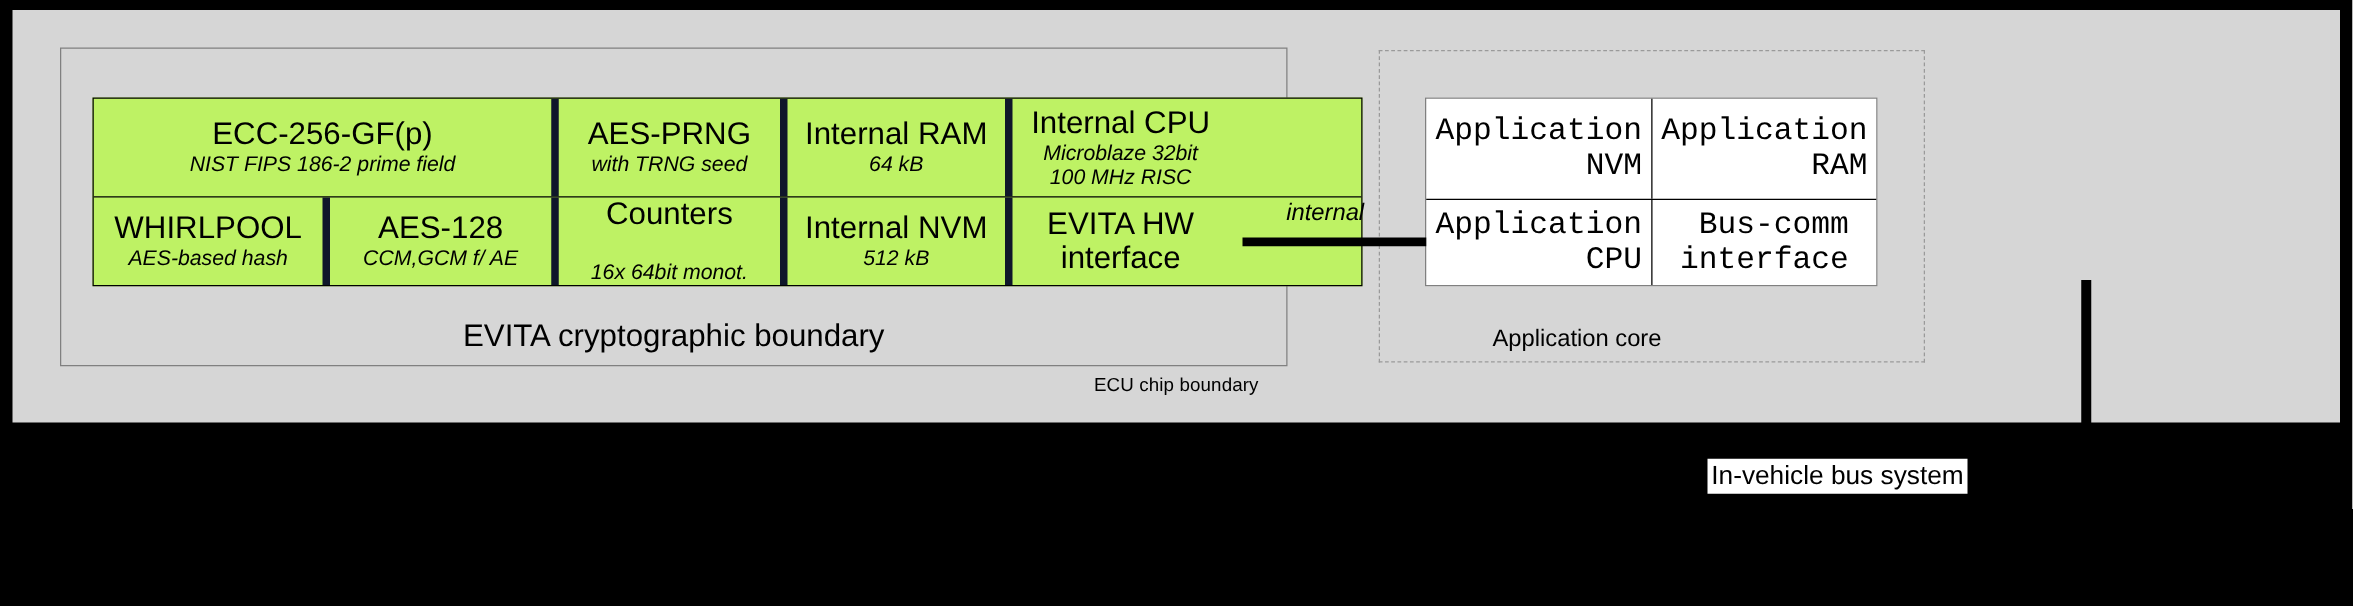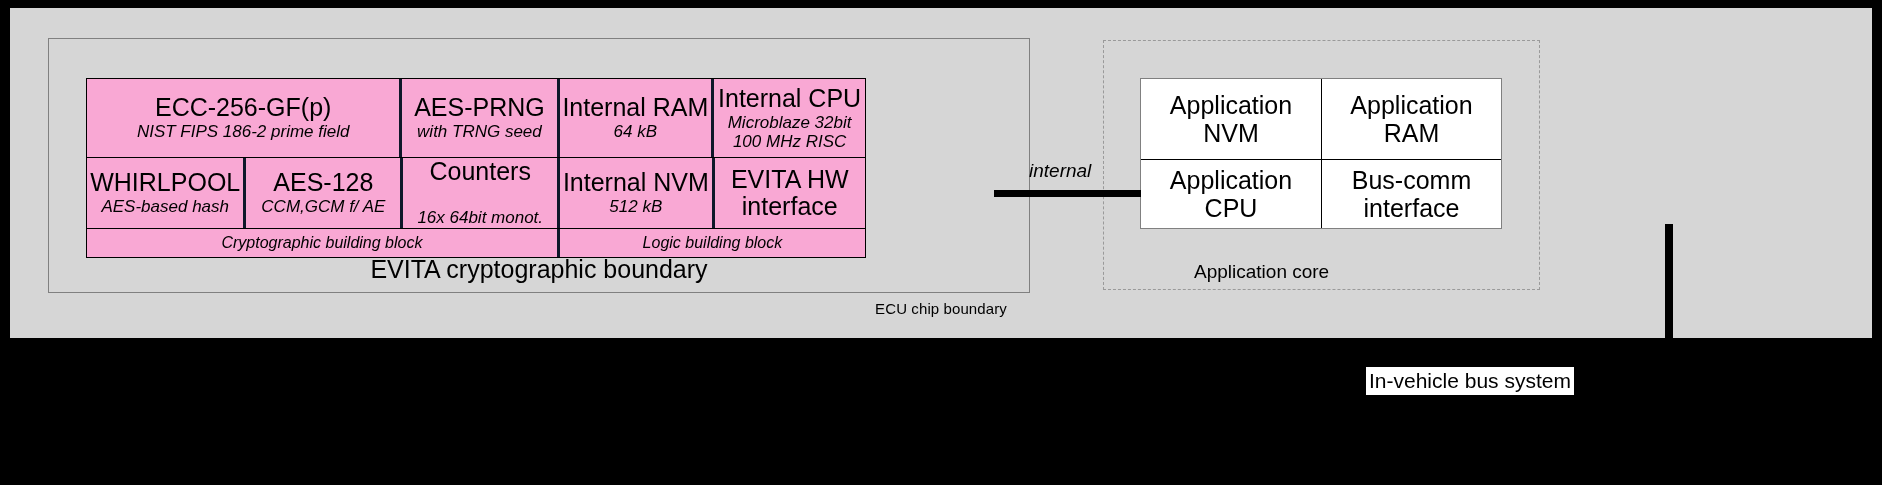--- a/index.html
+++ b/index.html
@@ -72,45 +72,45 @@
   .app-core-label {
     position: absolute;
     left: 1184px;
     top: 253px;
     font-size: 19px;
     white-space: nowrap;
   }
   
   .hsm-table {
     position: absolute;
-    left: 76px;
+    left: 64px;
     top: 70px;
-    width: 780px;
+    width: 1016px;
     border: 1px solid #000;
     box-sizing: border-box;
-    background: #f9a8d4;
+    background: #bef264;
   }
   .hsm-row {
     display: flex;
   }
   .hsm-row.row1 { height: 78px; }
   .hsm-row.row2 { height: 70px; border-top: 1px solid #000; }
   .hsm-row.row3 { height: 28px; border-top: 1px solid #000; }
 
   .cell {
     box-sizing: border-box;
     display: flex;
     flex-direction: column;
     align-items: center;
     justify-content: center;
     text-align: center;
     padding: 0 4px;
     overflow: hidden;
   }
-  .cell + .cell { border-left: 3px solid #0f172a; }
+  .cell + .cell { border-left: 6px solid #0f172a; }
 
   .cell .title {
     font-size: 25px;
     line-height: 1.1;
     white-space: nowrap;
   }
   .cell .sub {
     font-size: 17px;
     font-style: italic;
     line-height: 1.15;
@@ -151,21 +151,22 @@
   }
   .app-row { display: flex; }
   .app-row.r1 { height: 80px; }
   .app-row.r2 { height: 68px; border-top: 1px solid #000; }
   .app-cell {
     width: 181px;
     box-sizing: border-box;
     display: flex;
     align-items: center;
     justify-content: center;
-    text-align: center;
+    text-align: right;
+    font-family: Liberation Mono, monospace;
   }
   .app-cell + .app-cell { border-left: 1px solid #000; }
   .app-cell .title {
     font-size: 25px;
     line-height: 1.12;
   }
 
   
   .bus-internal {
     position: absolute;
@@ -256,28 +257,20 @@
         <div class="cell w-invm">
           <div class="title">Internal NVM</div>
           <div class="sub">512 kB</div>
         </div>
         <div class="cell w-evita">
           <div class="title">EVITA HW</div>
           <div class="title">interface</div>
         </div>
       </div>
 
-      <div class="hsm-row row3">
-        <div class="cell w-crypto">
-          <div class="bb-label">Cryptographic building block</div>
-        </div>
-        <div class="cell w-logic">
-          <div class="bb-label">Logic building block</div>
-        </div>
-      </div>
 
     </div>
 
     <div class="app-table">
       <div class="app-row r1">
         <div class="app-cell">
           <div class="title">
             <span>Application</span><br>
             <span>NVM</span>
           </div>

